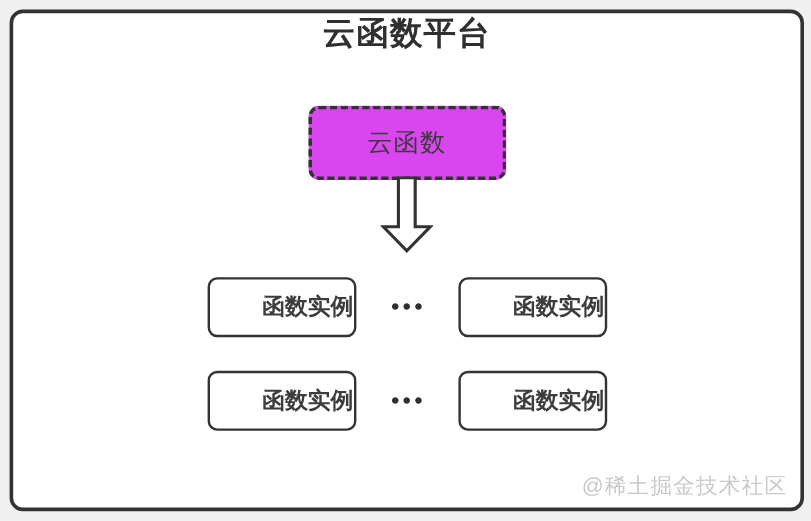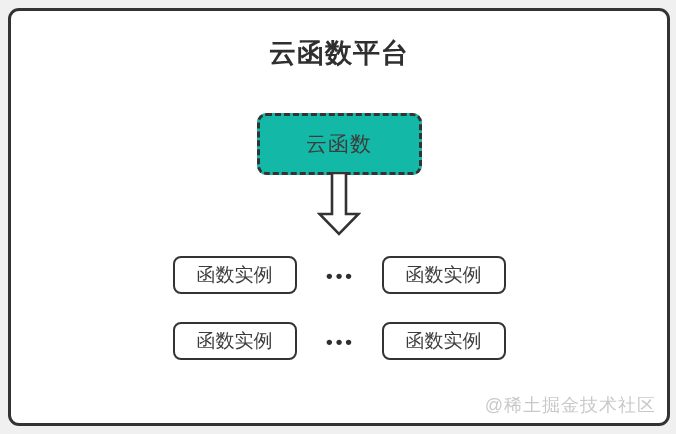--- a/index.html
+++ b/index.html
@@ -19,34 +19,34 @@
     left: 8px; top: 8px;
     width: 662px; height: 418px;
     background: #ffffff;
     border: 3px solid #333333;
     border-radius: 11px;
     display: flex;
     flex-direction: column;
     align-items: center;
   }
   .title {
-    margin-top: 27px;
+    margin-top: 2px;
     font-size: 27px;
     line-height: 30px;
     font-weight: 700;
     color: #2f2f2f;
     letter-spacing: 1px;
   }
   .dashed-box {
     margin-top: 45px;
     width: 165px;
     height: 62px;
     border: 3px dashed #333333;
     border-radius: 9px;
-    background: #14b8a6;
+    background: #d946ef;
     display: flex;
     align-items: center;
     justify-content: center;
   }
   .dashed-box .label {
     font-size: 21px;
     color: #3c3c3c;
     letter-spacing: 1px;
   }
   .arrow {
@@ -58,27 +58,28 @@
     display: flex;
     flex-direction: column;
     gap: 28px;
   }
   .row {
     display: flex;
     align-items: center;
   }
   .node {
     width: 124px;
-    height: 38px;
+    height: 50px;
     border: 2.5px solid #333333;
     border-radius: 8px;
     background: #ffffff;
     display: flex;
     align-items: center;
-    justify-content: center;
+    justify-content: flex-end;
+    font-weight: bold;
   }
   .node .label {
     font-size: 19px;
     color: #3c3c3c;
   }
   .dots {
     width: 85px;
     text-align: center;
     font-size: 19px;
     font-weight: 700;

